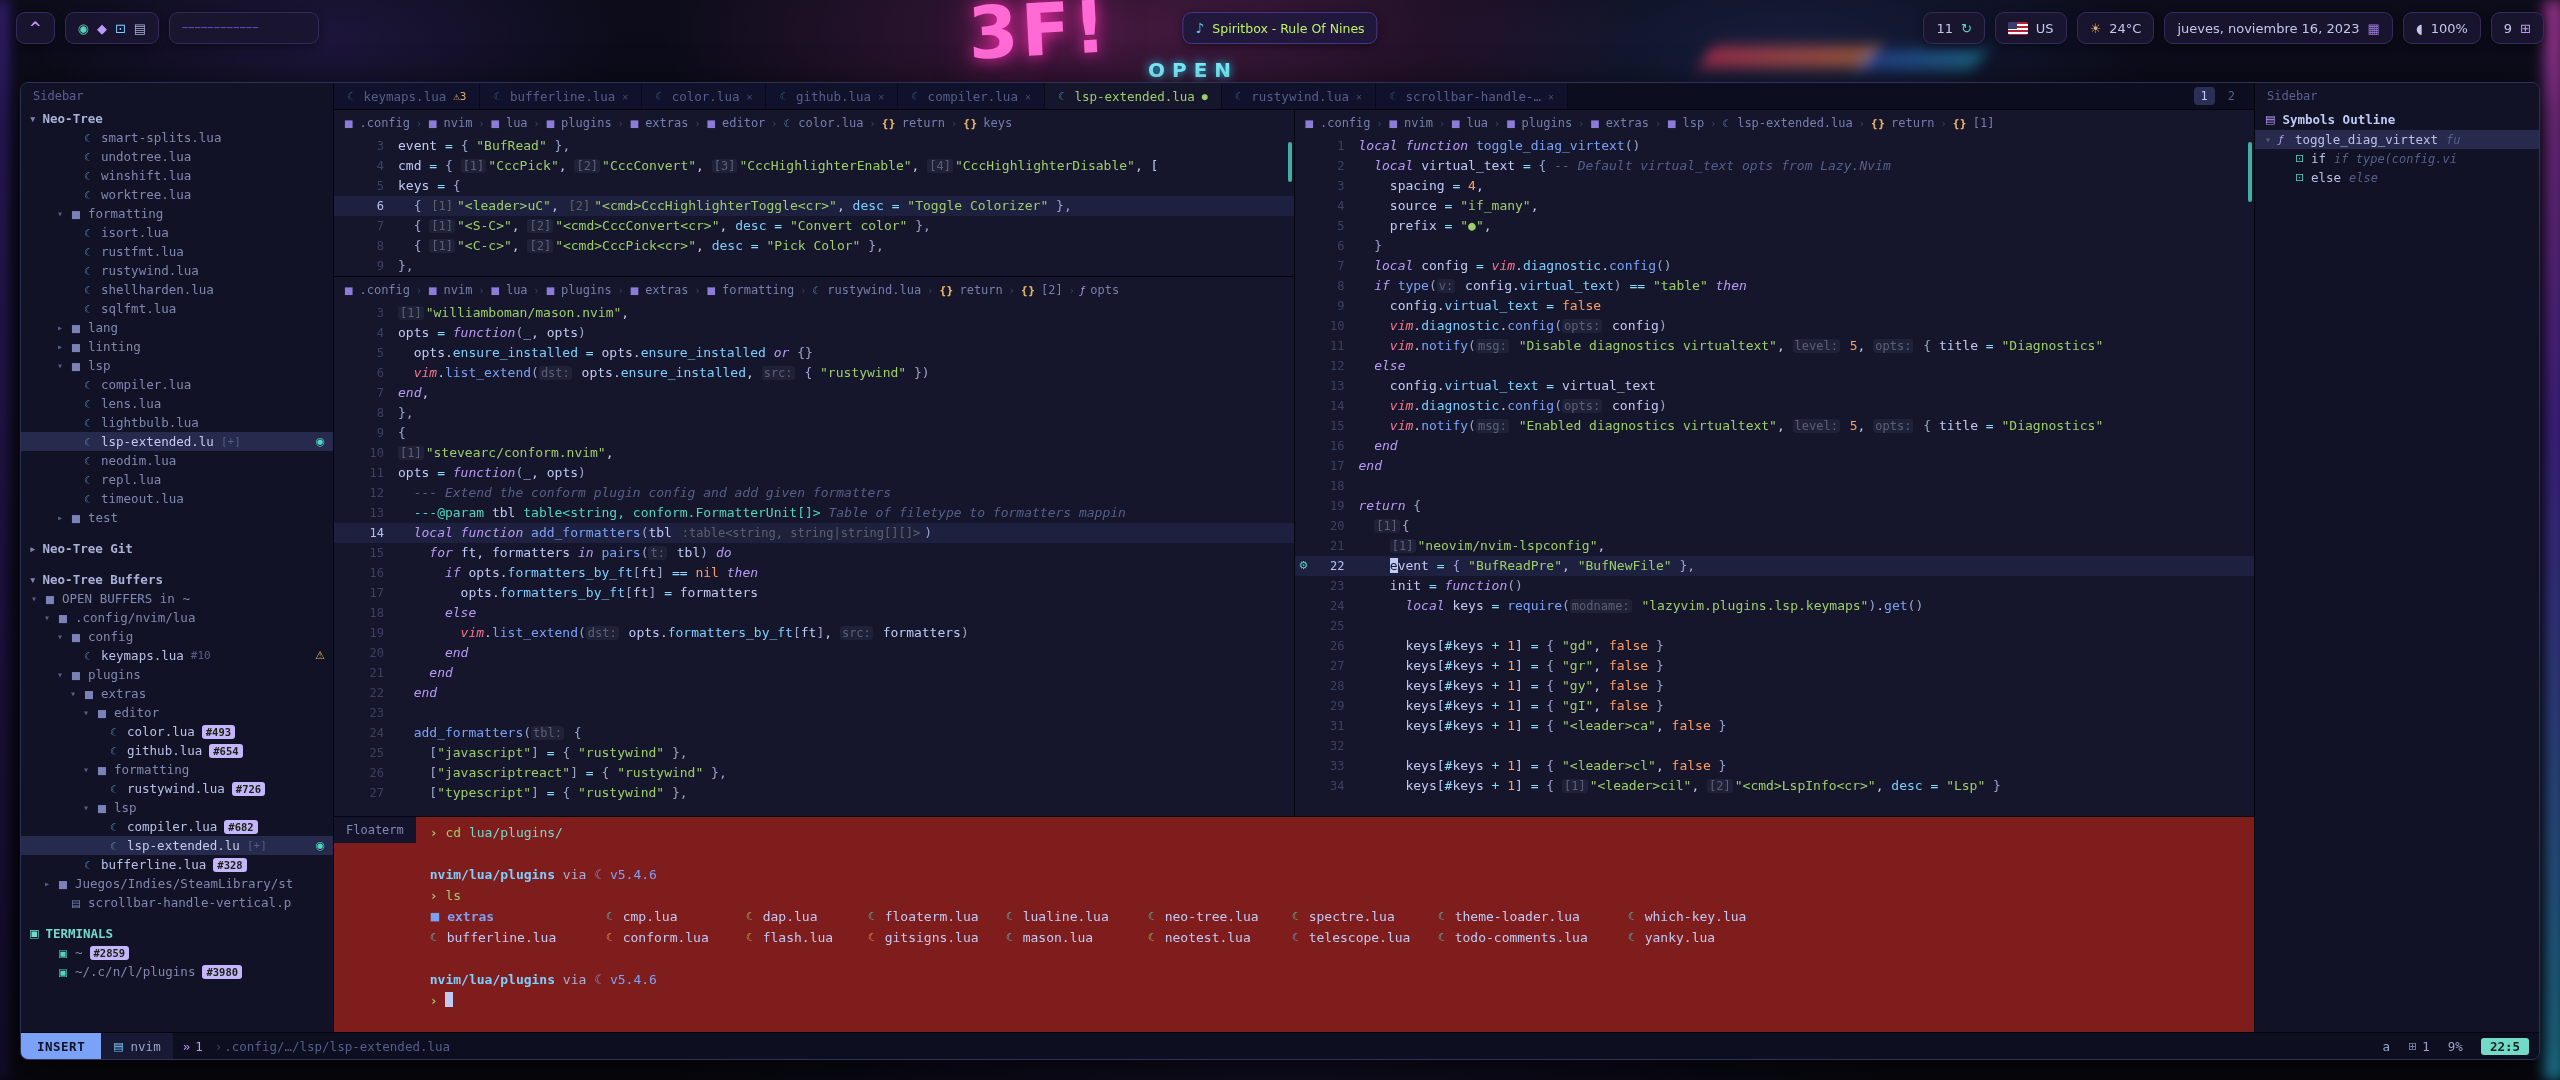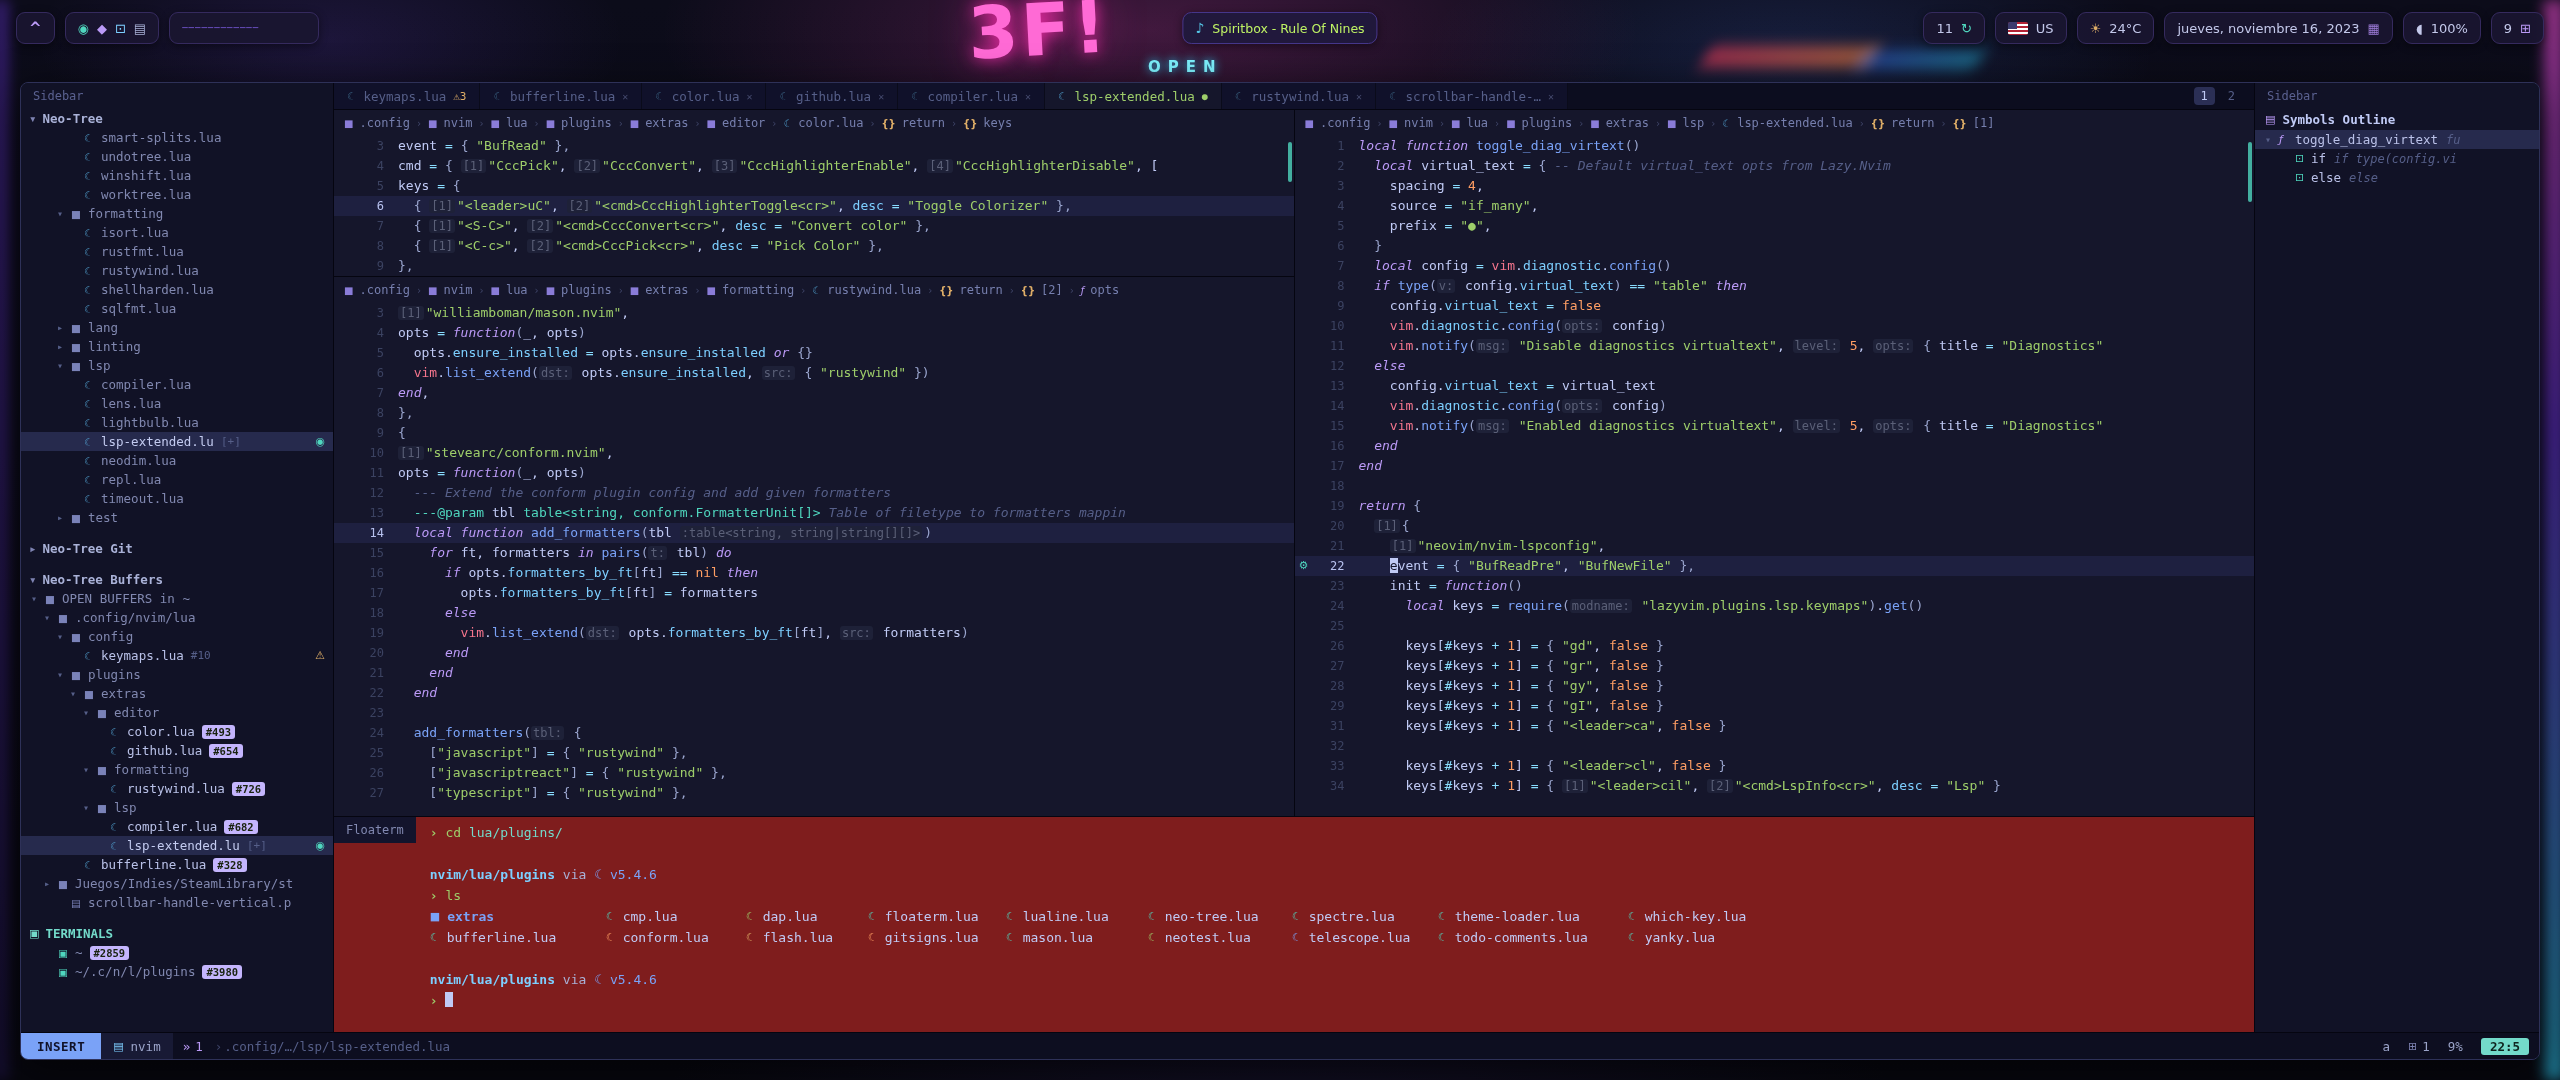--- a/index.html
+++ b/index.html
@@ -9,21 +9,21 @@
   
   .wall{position:absolute;inset:0;background:
     radial-gradient(700px 260px at 1150px 30px, rgba(255,70,190,.22), transparent 70%),
     radial-gradient(520px 200px at 1790px 55px, rgba(80,130,255,.16), transparent 70%),
     radial-gradient(420px 180px at 330px 40px, rgba(130,80,255,.14), transparent 70%),
     radial-gradient(900px 500px at 50% 108%, rgba(40,30,80,.35), transparent 70%),
     linear-gradient(#0c0c1a,#07070e)}
   .graffiti{position:absolute;left:968px;top:-12px;font-family:"DejaVu Sans",sans-serif;font-weight:bold;
     font-size:72px;color:#ff6ad5;letter-spacing:3px;transform:rotate(-3deg);
     text-shadow:0 0 16px rgba(255,47,176,.9),0 0 44px rgba(255,47,176,.6)}
-  .neon-open{position:absolute;left:1148px;top:58px;font-family:"DejaVu Sans",sans-serif;font-size:15px;
+  .neon-open{position:absolute;left:1148px;top:58px;font-family:"DejaVu Sans",sans-serif;font-size:20px;
     font-weight:bold;color:#7ef3ff;letter-spacing:7px;text-shadow:0 0 10px #29d8ff}
   .neon-red{position:absolute;left:1705px;top:46px;width:170px;height:22px;
     background:linear-gradient(90deg,#ff3b5c,#ff8a3b);filter:blur(7px);transform:skewX(-25deg);opacity:.55}
   .neon-blue{position:absolute;left:1860px;top:52px;width:120px;height:16px;
     background:linear-gradient(90deg,#3b6cff,#29d8ff);filter:blur(8px);transform:skewX(-25deg);opacity:.5}
   .edge-right{position:absolute;right:-4px;top:0;width:20px;height:100%;
     background:linear-gradient(#ff4fd8,#7a3bff 40%,#2fd8ff);filter:blur(7px);opacity:.55}
   .edge-left{position:absolute;left:-6px;top:0;width:14px;height:100%;
     background:linear-gradient(#7a3bff,#2e1b6b);filter:blur(7px);opacity:.4}
 
@@ -115,21 +115,21 @@
   .c-k{color:#bb9af7;font-style:italic}
   .c-f{color:#7aa2f7}
   .c-s{color:#9ece6a}
   .c-n{color:#ff9e64}
   .c-c{color:#565f89;font-style:italic}
   .c-t{color:#4fd6be}
   .c-v{color:#c0caf5}
   .c-m{color:#7dcfff}
   .c-o{color:#89ddff}
   .c-p{color:#9aa5ce}
-  .c-b{color:#f7768e;}
+  .c-b{color:#f7768e;font-style:italic}
   .c-h{color:#5b6078;background:#1e2138;border-radius:3px;padding:0 2px;margin-right:2px;font-size:12px}
   .c-cur{background:#c0caf5;color:#15162b}
   .scrollmark{position:absolute;right:2px;width:4px;border-radius:2px;background:#4fd6be;opacity:.8}
   .sm-a{top:32px;height:40px}
   .sm-c{top:32px;height:60px}
 
   
   .floaterm{flex:1;min-height:0;display:flex;flex-direction:row;background:#7f1d1d}
   .flo-winbar{height:26px;flex:none;background:#13142c;color:#8188b0;display:flex;align-items:center;padding:0 12px;font-size:12px}
   .flo-body{flex:1;padding:5px 0 0 14px;font-size:13px;line-height:21px;overflow:hidden}

